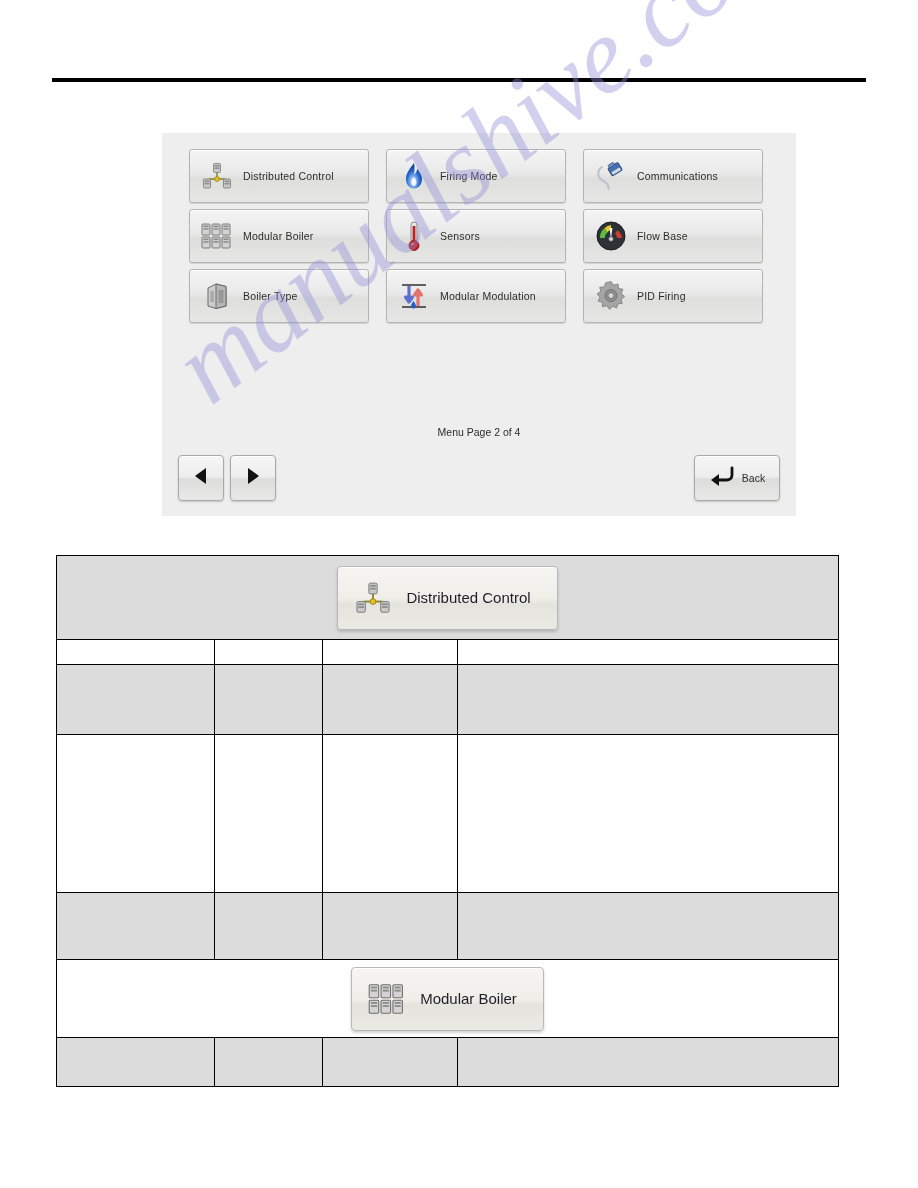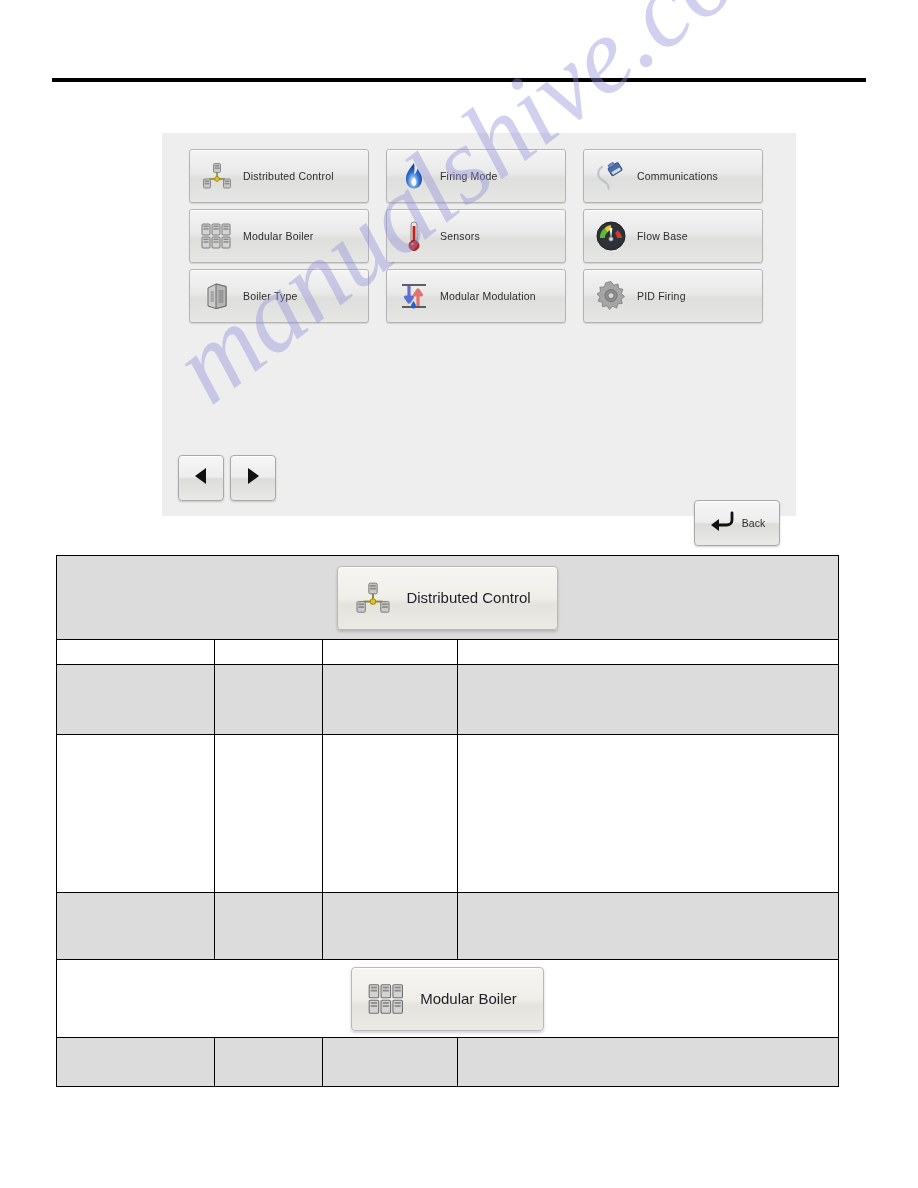--- a/index.html
+++ b/index.html
@@ -113,21 +113,20 @@
     width: 84px;
     height: 44px;
     border: 1px solid #a9a9a9;
     border-radius: 4px;
     background: linear-gradient(to bottom, #f6f6f6 0%, #ededed 48%, #dcdcda 52%, #e9e9e7 100%);
     box-shadow: 0 1px 2px rgba(0,0,0,0.18), inset 0 1px 0 #ffffff;
     display: flex;
     align-items: center;
     justify-content: center;
     gap: 7px;
-    margin-top: 45px;
   }
   .back-btn .lbl { font-size: 10.5px; color: #2c2c2c; }
 
   
   .doc-table {
     position: absolute;
     left: 56px;
     top: 555px;
     width: 782px;
     border-collapse: collapse;
@@ -372,20 +371,21 @@
           </g>
           <circle cx="16" cy="15.6" r="6" fill="#8f8f8f" stroke="#6e6e6e" stroke-width="0.9"></circle>
           <circle cx="16" cy="15.6" r="3" fill="#d6d6d6" stroke="#6e6e6e" stroke-width="0.9"></circle>
         </svg>
       </span>
       <span class="lbl">PID Firing</span>
     </div>
 
   </div>
 
+  <div class="page-indicator">Menu Page 2 of 4</div>
 
   <div class="nav-row">
     <div class="arrow-btn" id="prev-btn">
       <span>
         <svg width="22" height="22" viewBox="0 0 22 22">
             <polygon points="16,3 16,19 5,11" fill="#111111"></polygon>
           </svg>
       </span>
     </div>
     <div class="arrow-btn" id="next-btn">

